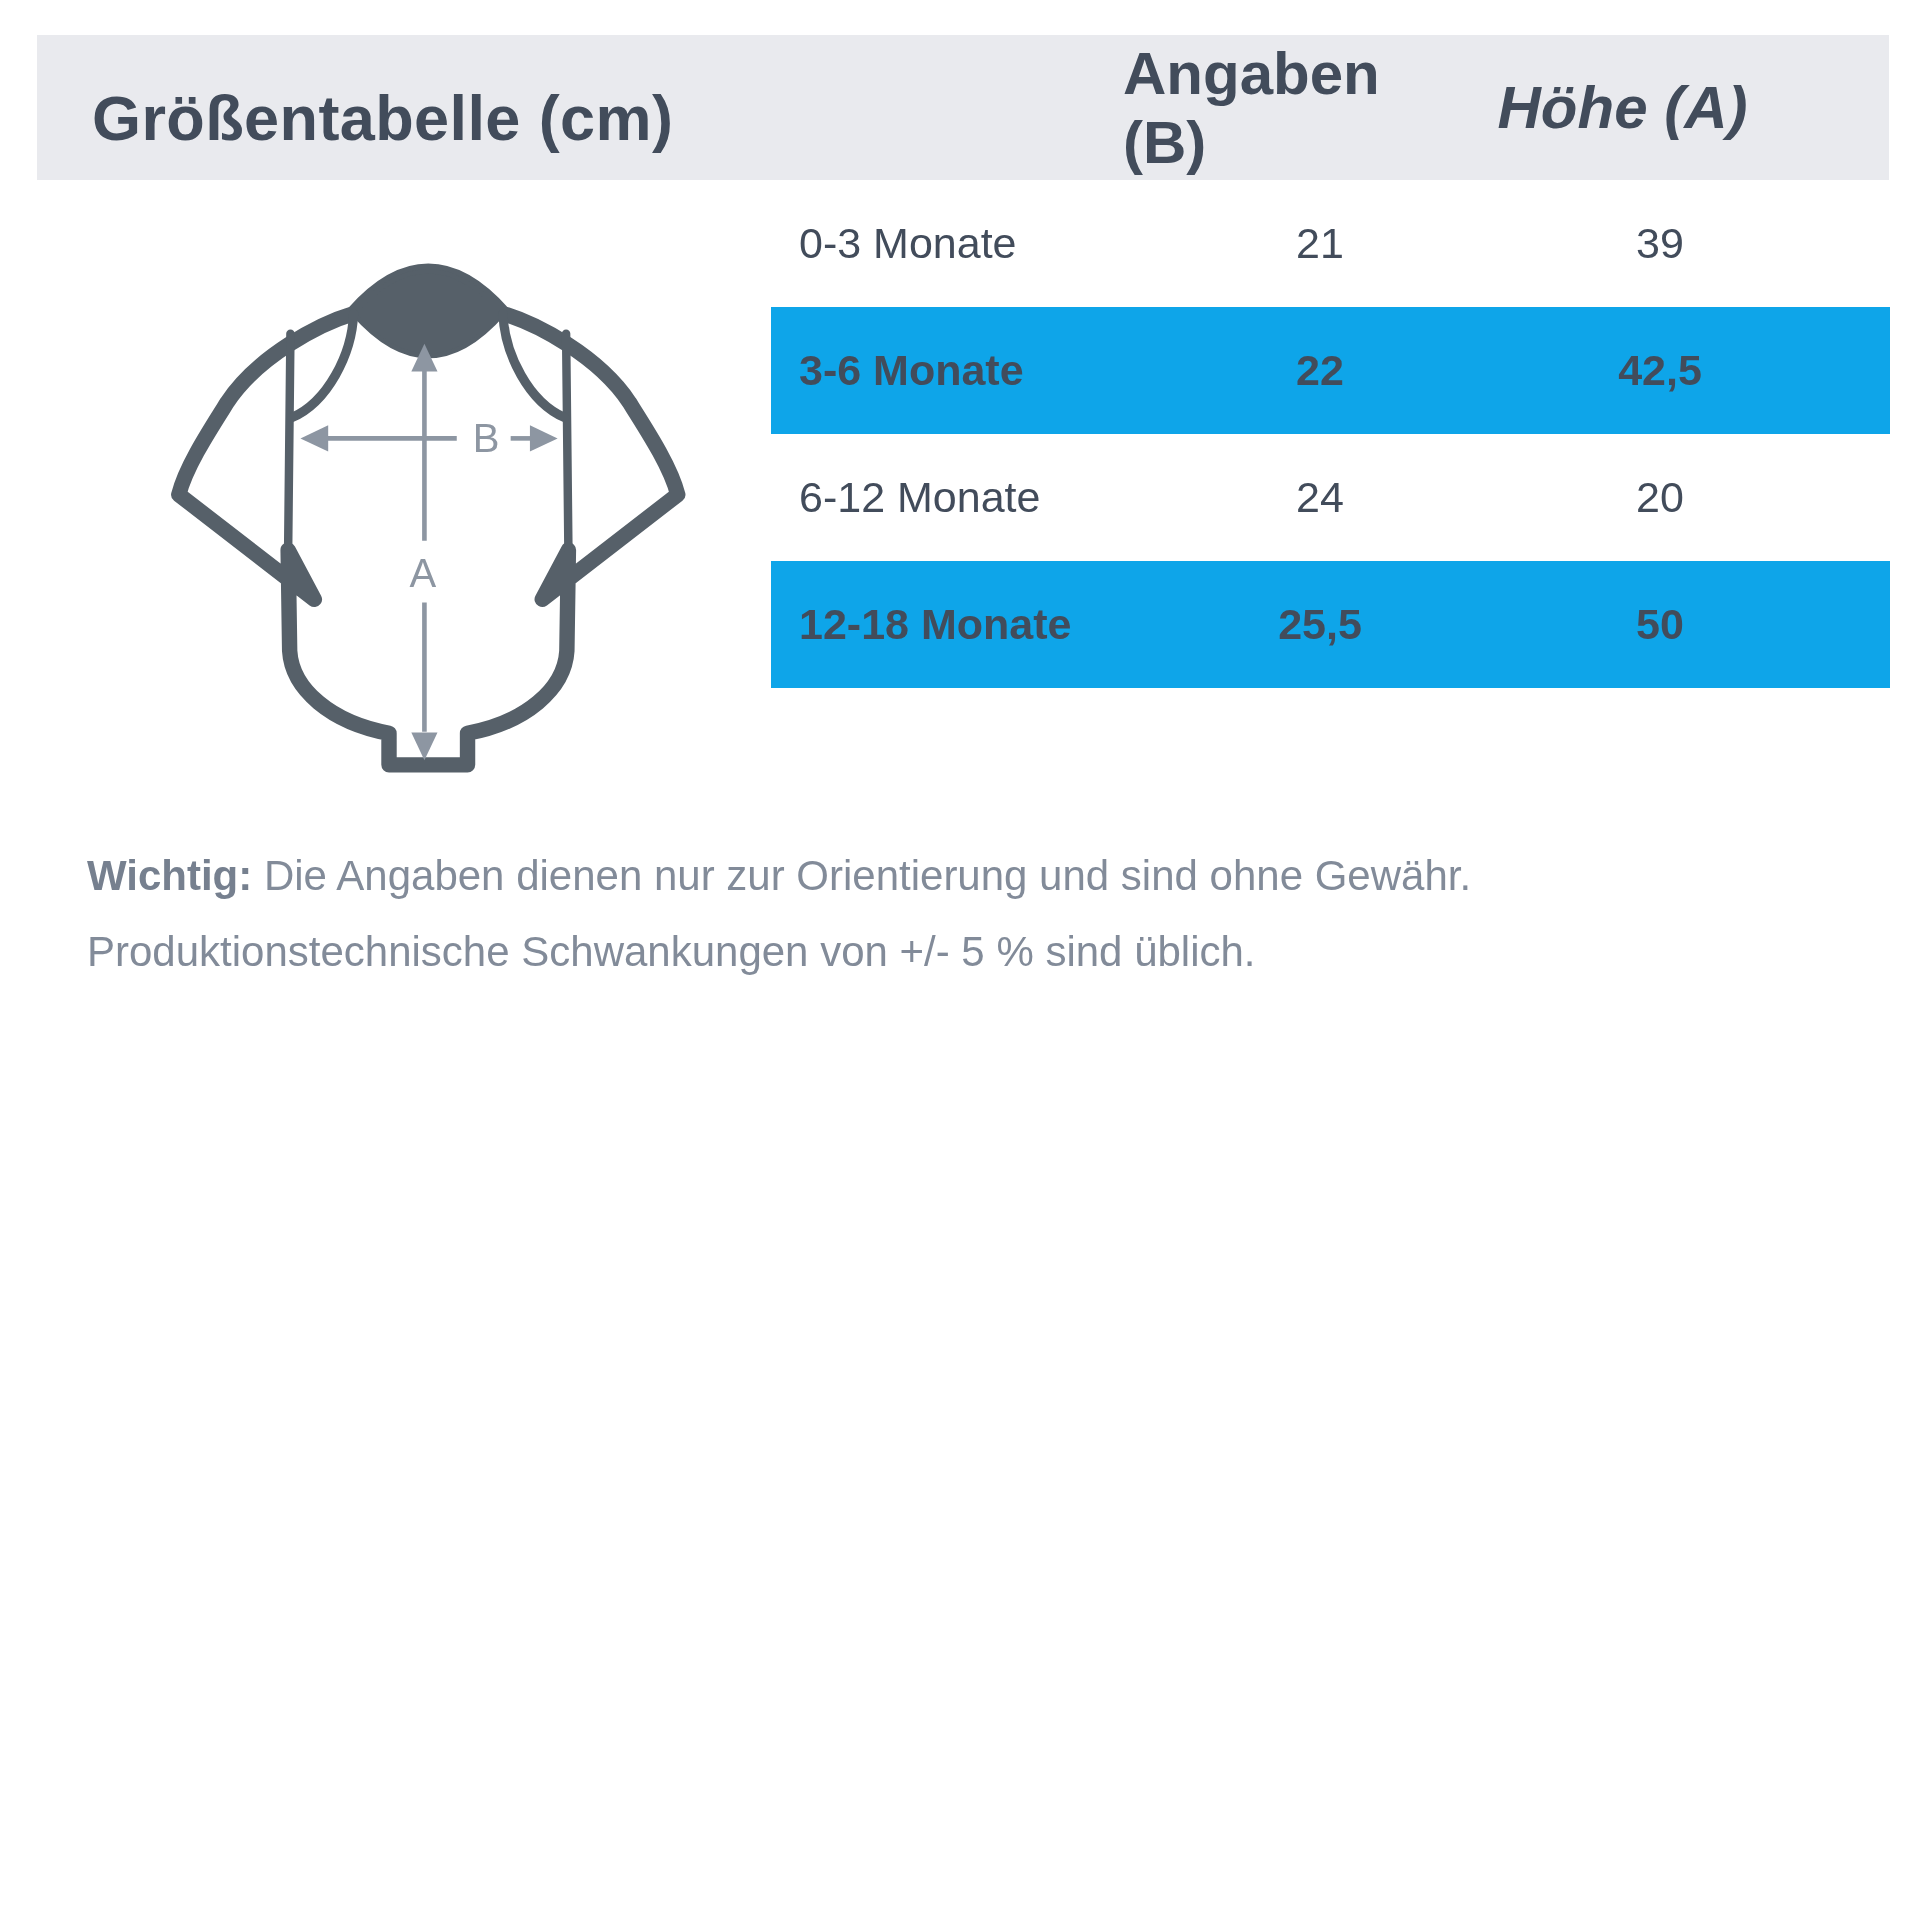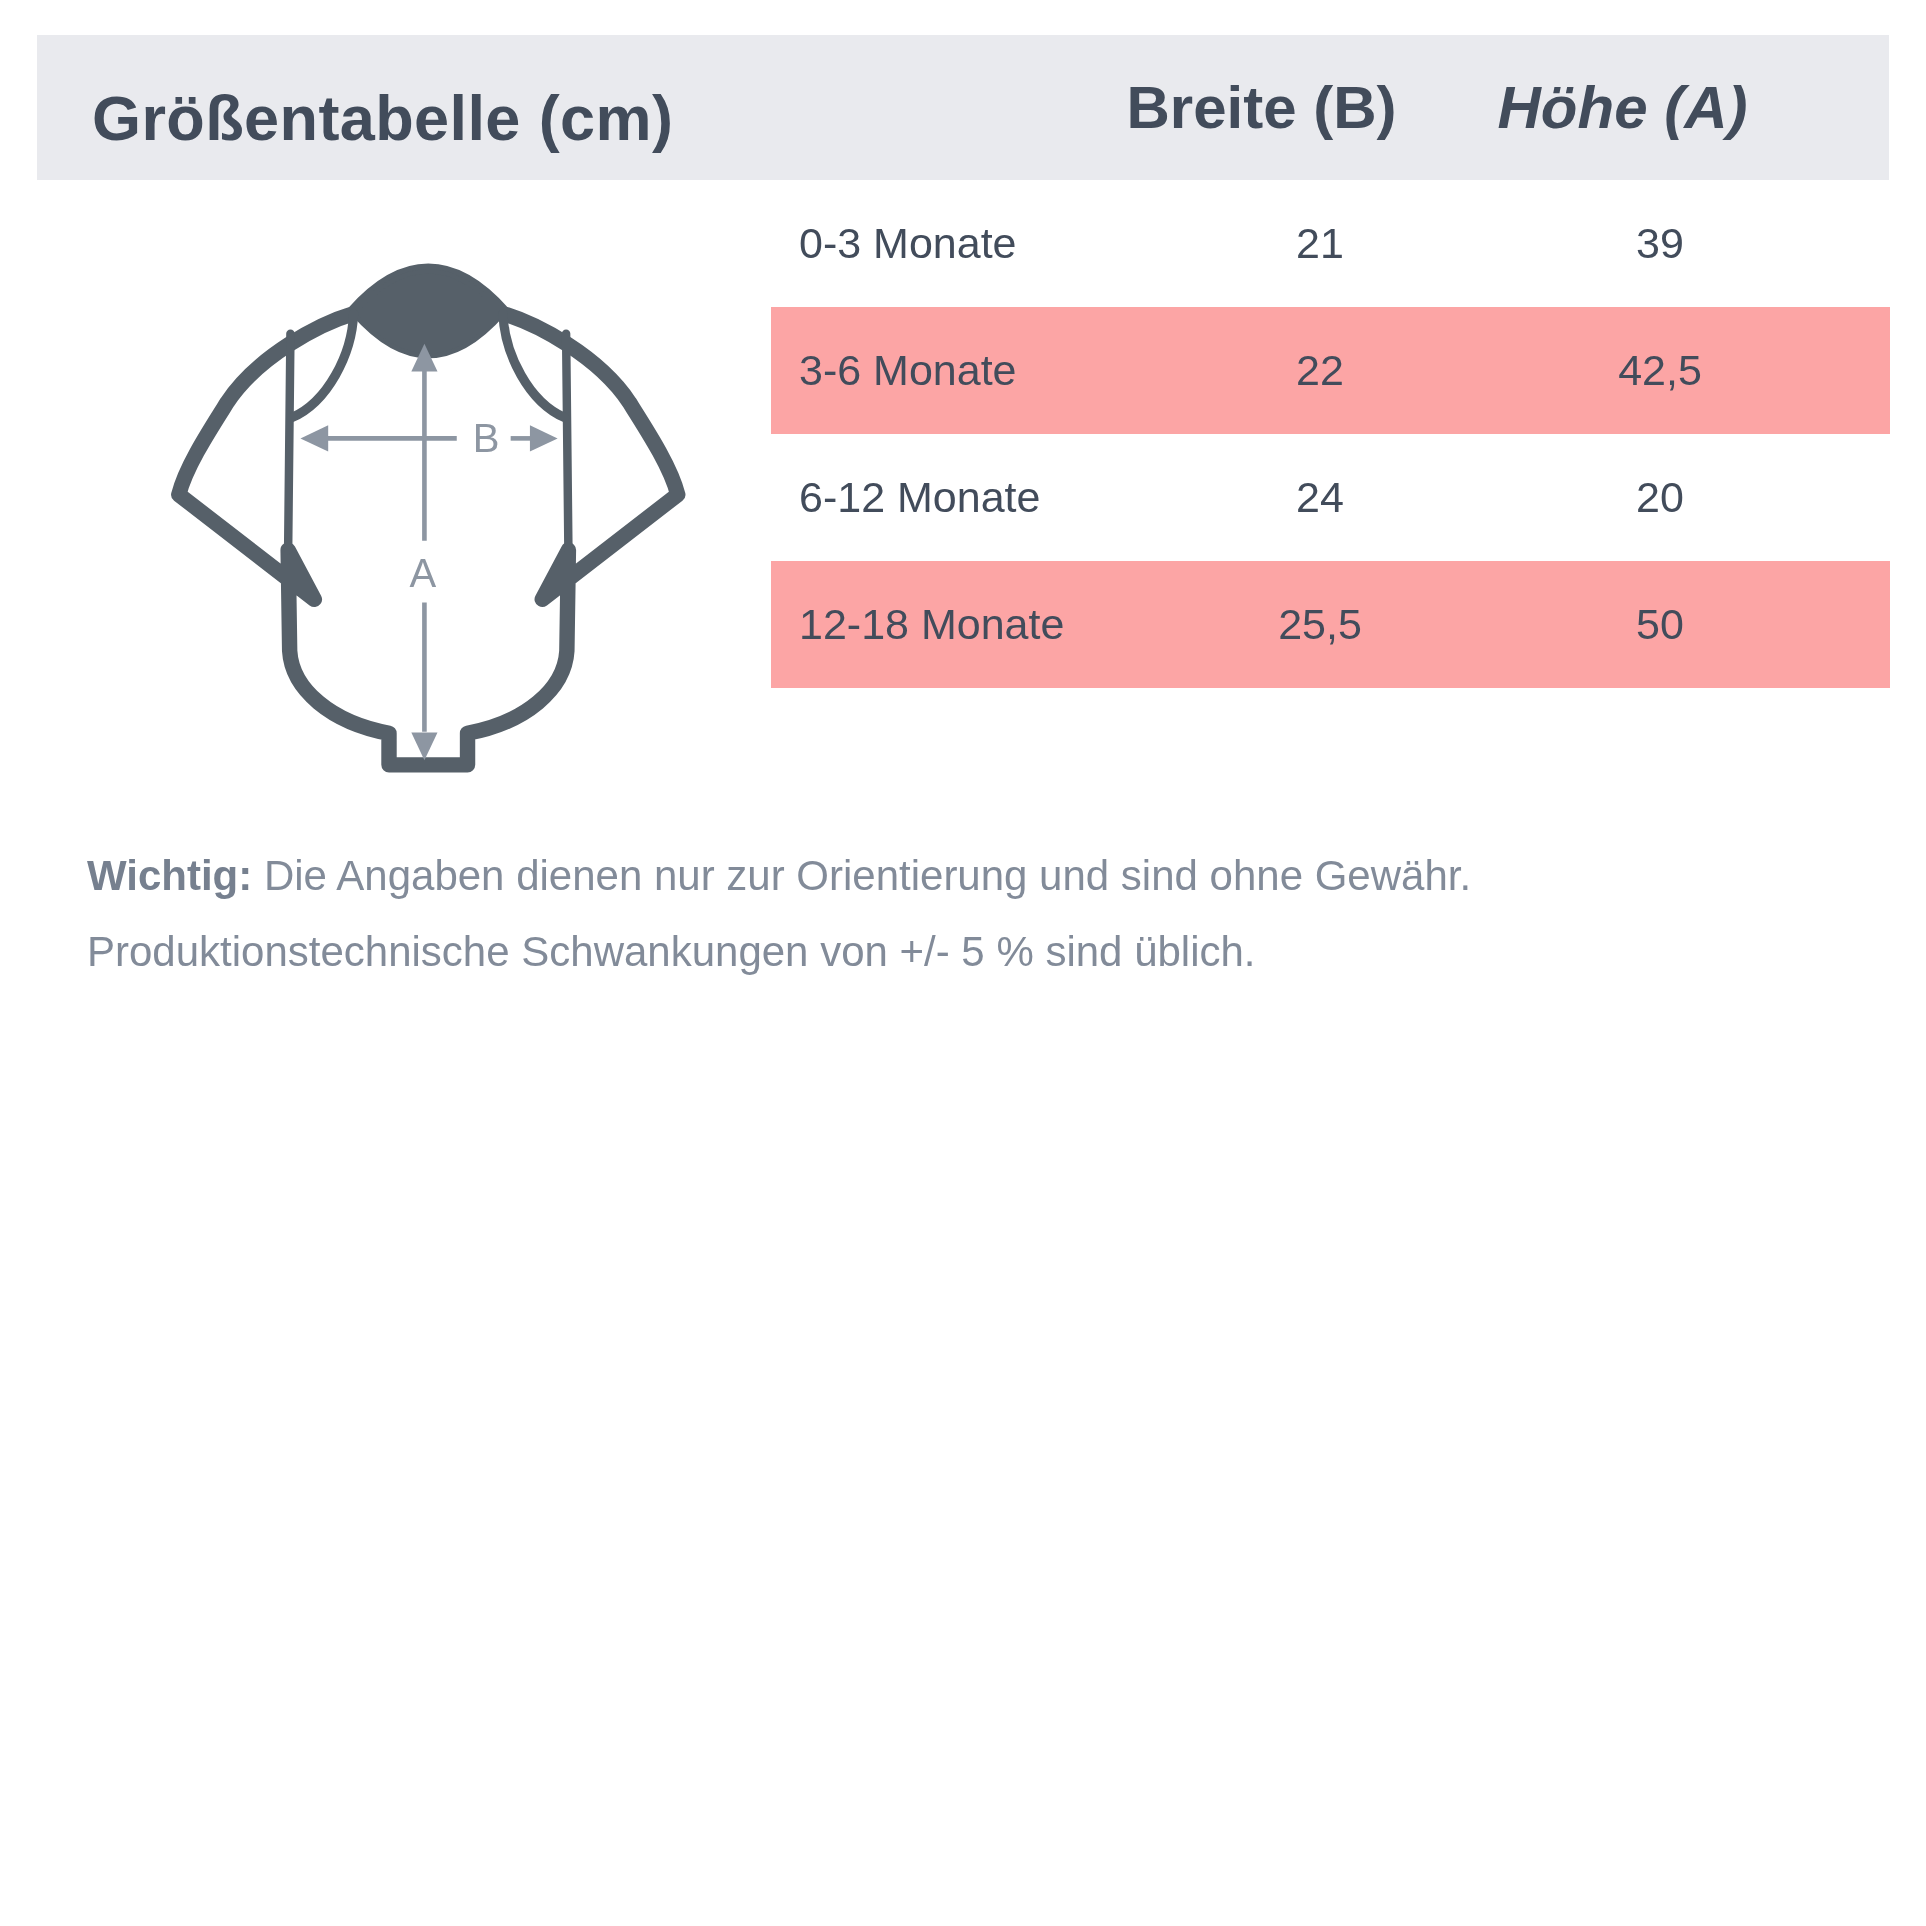--- a/index.html
+++ b/index.html
@@ -21,39 +21,39 @@
   .col-head{
     position:absolute;top:35px;height:145px;width:277px;
     display:flex;align-items:center;justify-content:center;
     font-size:60px;font-weight:bold;color:#424c5b;
   }
   .col-head.breite{left:1123px;}
   .col-head.hoehe{left:1484px;font-style:italic;}
   
   .rows{position:absolute;left:771px;top:180px;width:1119px;}
   .row{height:127px;display:flex;align-items:center;font-size:43px;color:#424c5b;}
-  .row.striped{background:#fca5a5;}
+  .row.striped{background:#0ea5e9;font-weight:bold;}
   .cell-label{width:401px;padding-left:28px;box-sizing:border-box;text-align:left;}
   .cell-breite{width:296px;text-align:center;}
   .cell-hoehe{width:384px;text-align:center;}
   
   .diagram{position:absolute;left:158px;top:254px;width:539px;height:532px;}
   
   .note{
     position:absolute;left:87px;top:838px;width:1772px;
     font-size:42px;line-height:76px;color:#828b99;
   }
   .note b{font-weight:bold;color:#76808f;}
 </style>
 </head>
 <body>
 
 <div class="header-bar"></div>
 <div class="title">Größentabelle (cm)</div>
-<div class="col-head breite">Breite (B)</div>
+<div class="col-head breite">Angaben (B)</div>
 <div class="col-head hoehe">Höhe (A)</div>
 
 <svg class="diagram" viewBox="0 0 700 690" xmlns="http://www.w3.org/2000/svg">
 
   <path d="M 254 77
            C 210 90, 130 132, 90 192
            C 66 230, 36 276, 27 312
            L 203 448
            L 169 384
            L 171 515

